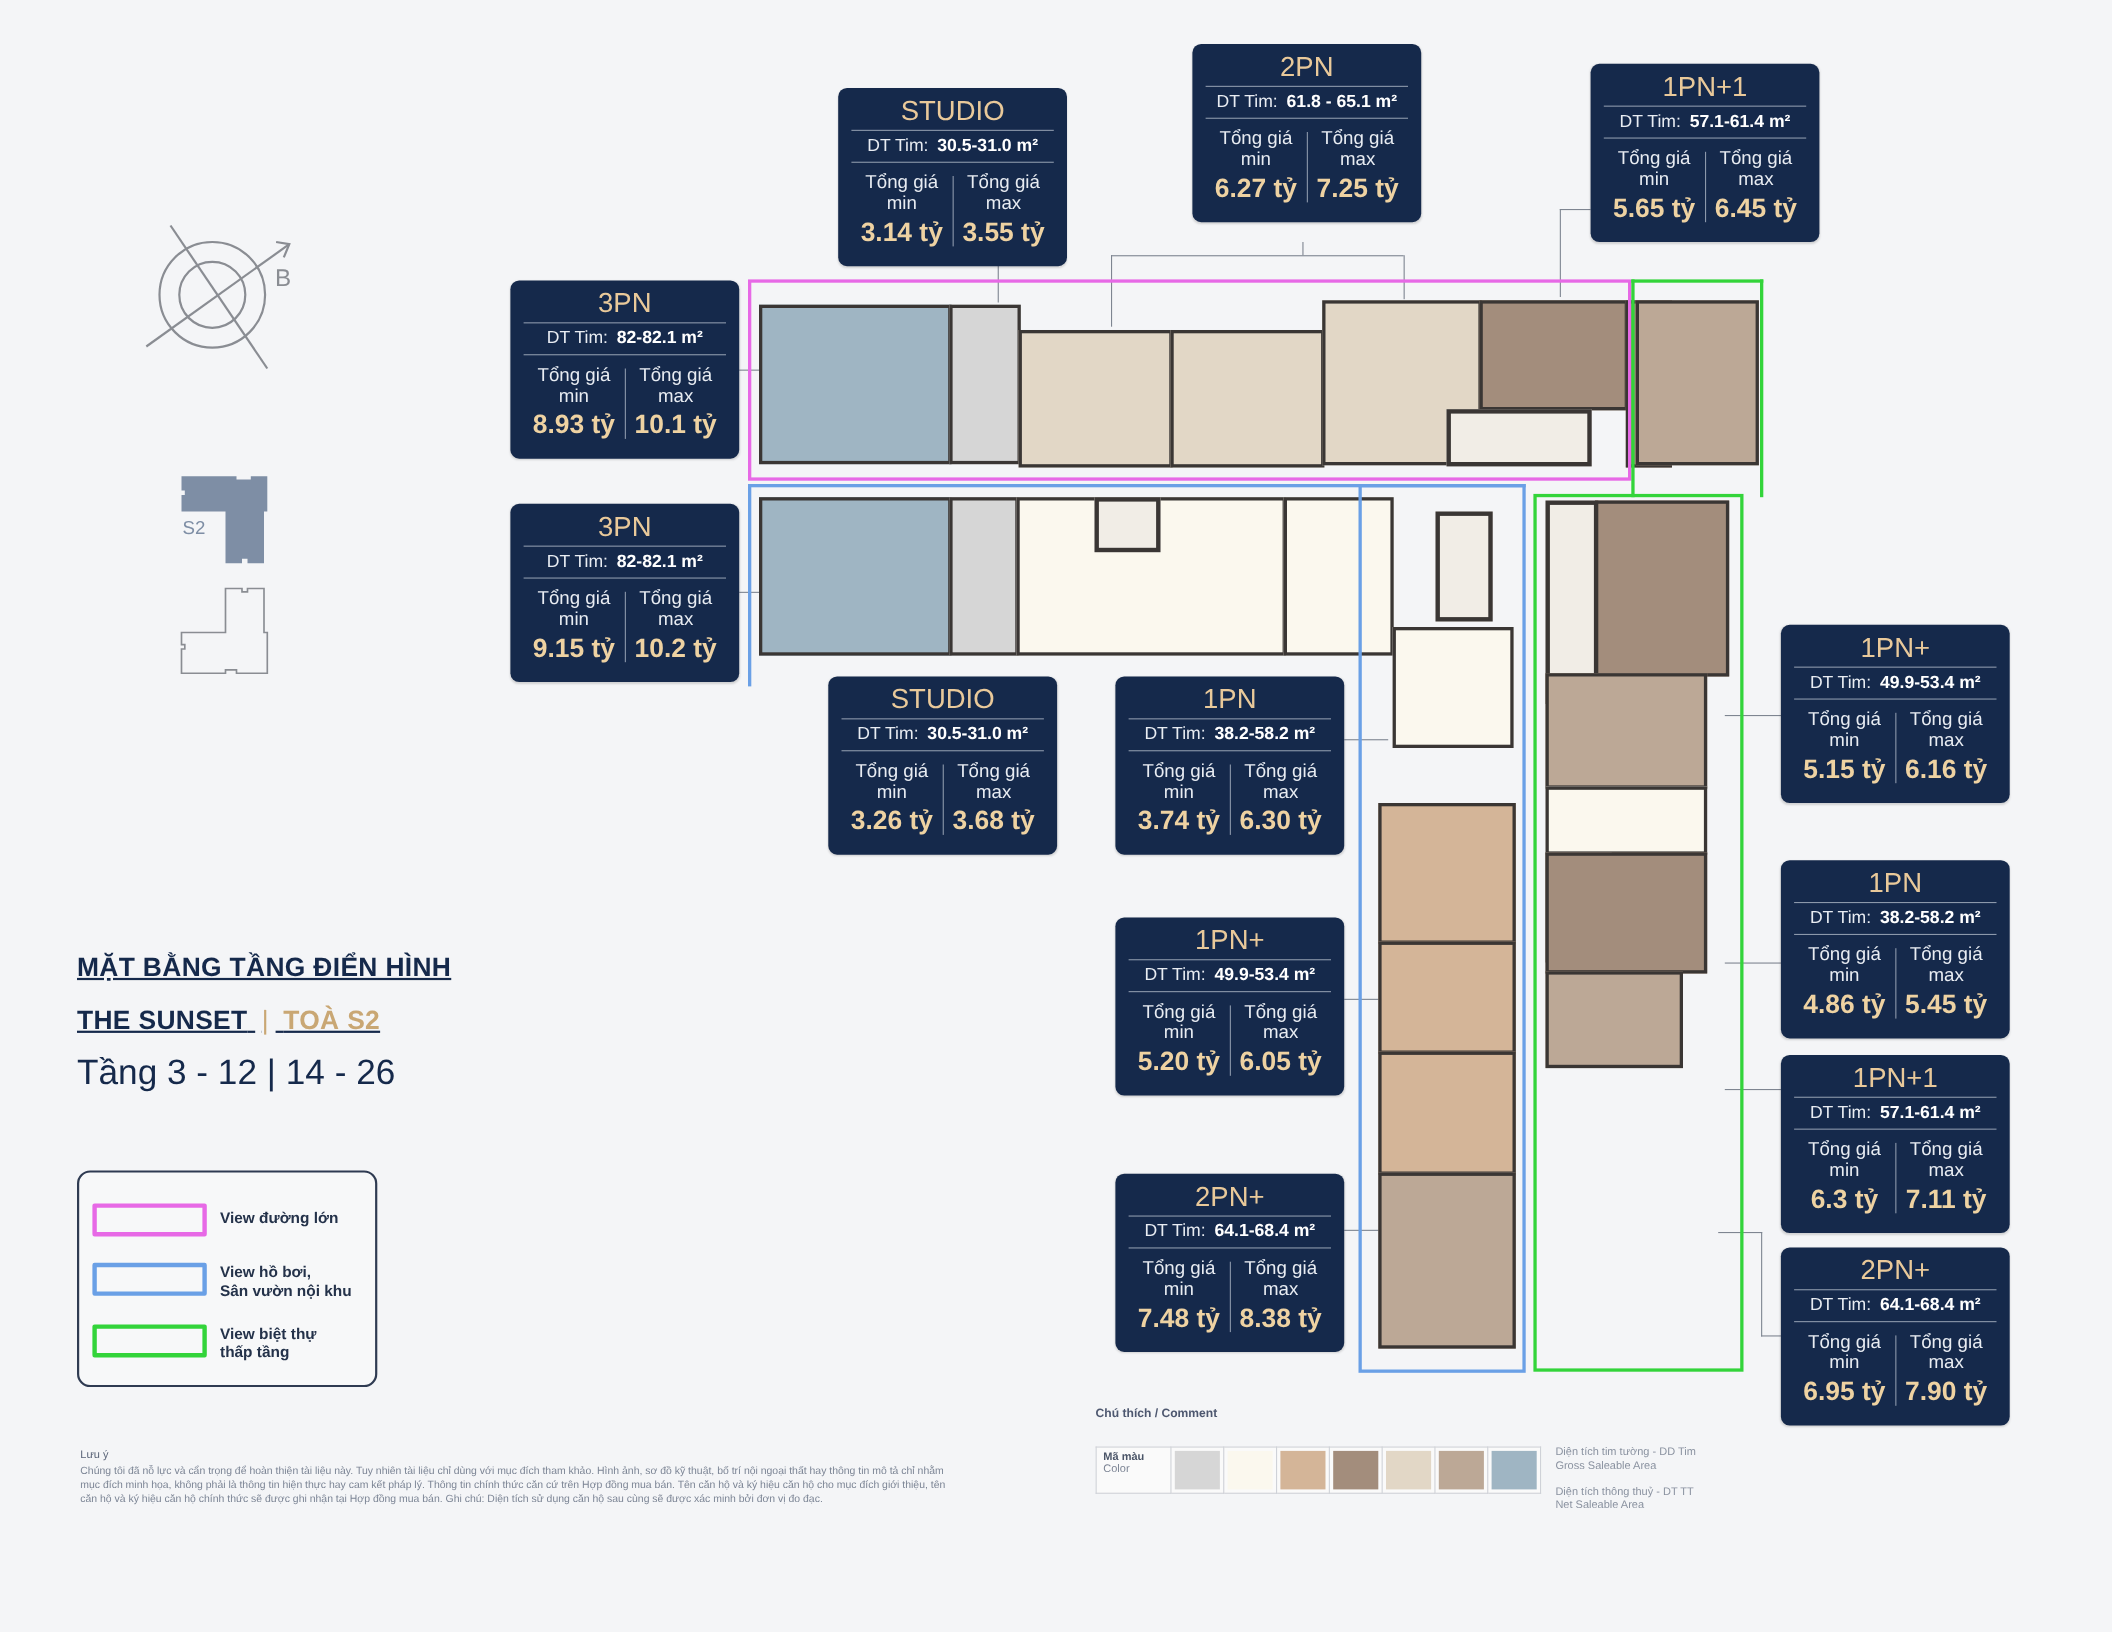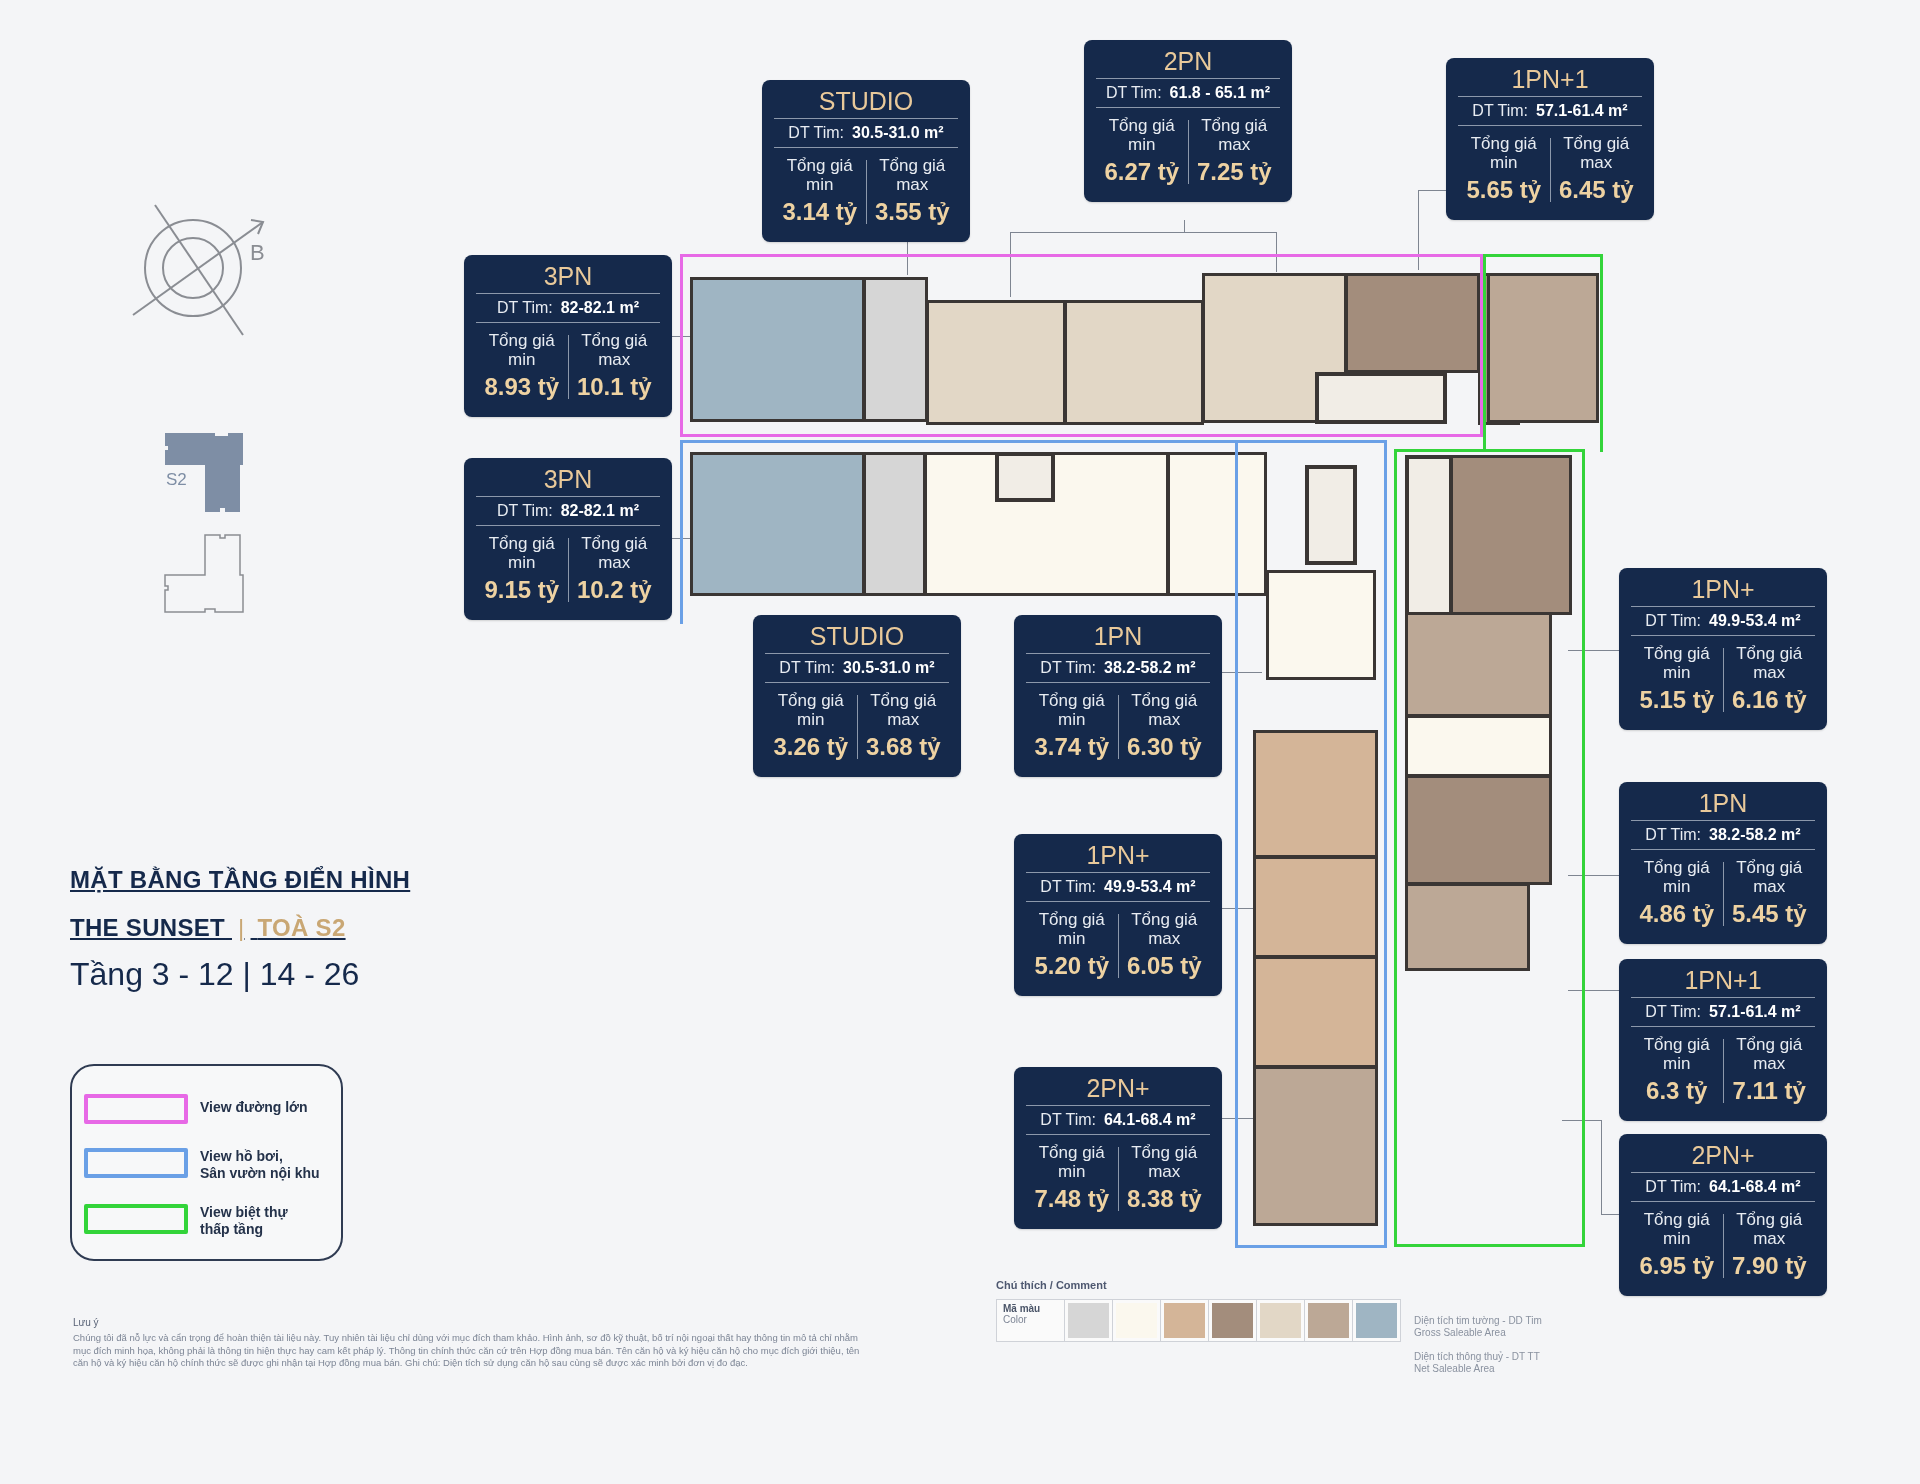--- a/index.html
+++ b/index.html
@@ -32,21 +32,21 @@
 
   
   .title1, .title2 { font-size: 24px; font-weight: bold; color: #15294b; letter-spacing: 0.3px; line-height: 48px; text-decoration: underline; }
   .title2 .accent { color: #c9a774; }
   .title2 .sep { color: #c9a774; font-weight: normal; margin: 0 6px; }
   .subtitle { font-size: 32px; color: #15294b; line-height: 44px; }
 
   
   .view-legend {
     position: absolute; left: 70px; top: 1064px; width: 273px; height: 197px;
-    border: 2px solid #2f3b52; border-radius: 24px; background: rgba(255,255,255,0.3);
+    border: 2px solid #2f3b52; border-radius: 12px; background: rgba(255,255,255,0.3);
   }
   .vl-item { position: absolute; left: 12px; display: flex; align-items: flex-start; }
   .vl-swatch { width: 104px; height: 30px; border-width: 4px; border-style: solid; border-radius: 2px; margin-right: 12px; }
   .vl-text { font-size: 14px; font-weight: bold; color: #24324a; line-height: 17px; padding-top: 5px; }
 
   
   .note-title { font-size: 10px; color: #5a6478; }
   .note-body { font-size: 9.5px; color: #7c8595; line-height: 12.5px; width: 790px; }
 
   
@@ -119,21 +119,21 @@
     </div>
   </div>
 </div>
 
 <div class="abs" style="left:73px;top:1317px;">
   <div class="note-title">Lưu ý</div>
   <div class="note-body" style="margin-top:4px;">Chúng tôi đã nỗ lực và cẩn trọng để hoàn thiện tài liệu này. Tuy nhiên tài liệu chỉ dùng với mục đích tham khảo. Hình ảnh, sơ đồ kỹ thuật, bố trí nội ngoại thất hay thông tin mô tả chỉ nhằm mục đích minh họa, không phải là thông tin hiện thực hay cam kết pháp lý. Thông tin chính thức căn cứ trên Hợp đồng mua bán. Tên căn hộ và ký hiệu căn hộ cho mục đích giới thiệu, tên căn hộ và ký hiệu căn hộ chính thức sẽ được ghi nhận tại Hợp đồng mua bán. Ghi chú: Diện tích sử dụng căn hộ sau cùng sẽ được xác minh bởi đơn vị đo đạc.</div>
 </div>
 
 <div class="abs" style="left:996px;top:1279px;">
-  <div class="key-caption" style="margin-bottom:8px;">Chú thích / Comment</div>
+  <div class="key-caption" style="margin-bottom:24px;">Chú thích / Comment</div>
   <table class="key">
     <tbody>
         <tr>
       <td class="rowhead"><b>Mã màu</b><span>Color</span></td>
       <td class="sw">
             <div style="background:#d6d6d6"></div>
           </td>
       <td class="sw">
             <div style="background:#fbf8ee"></div>
           </td>

